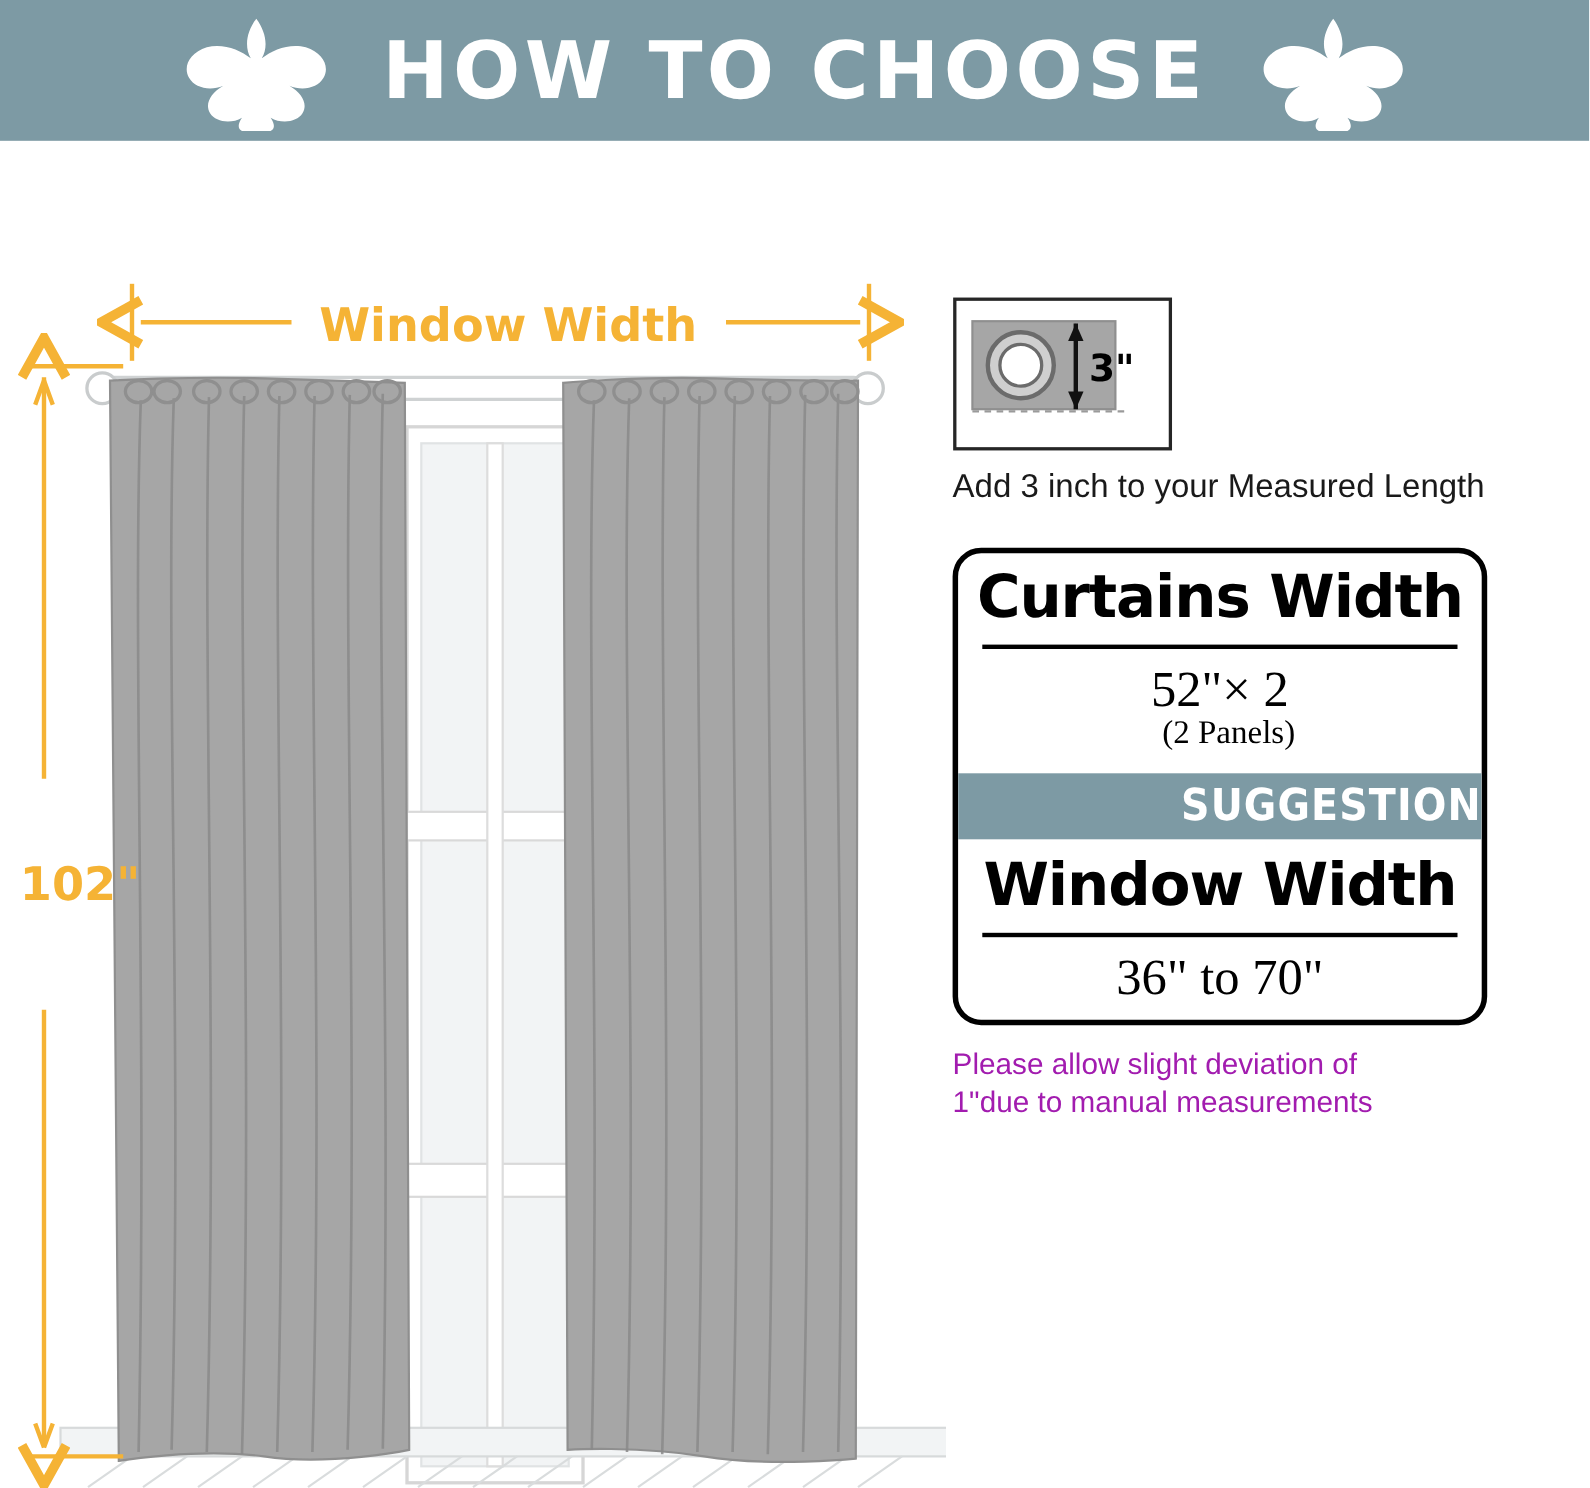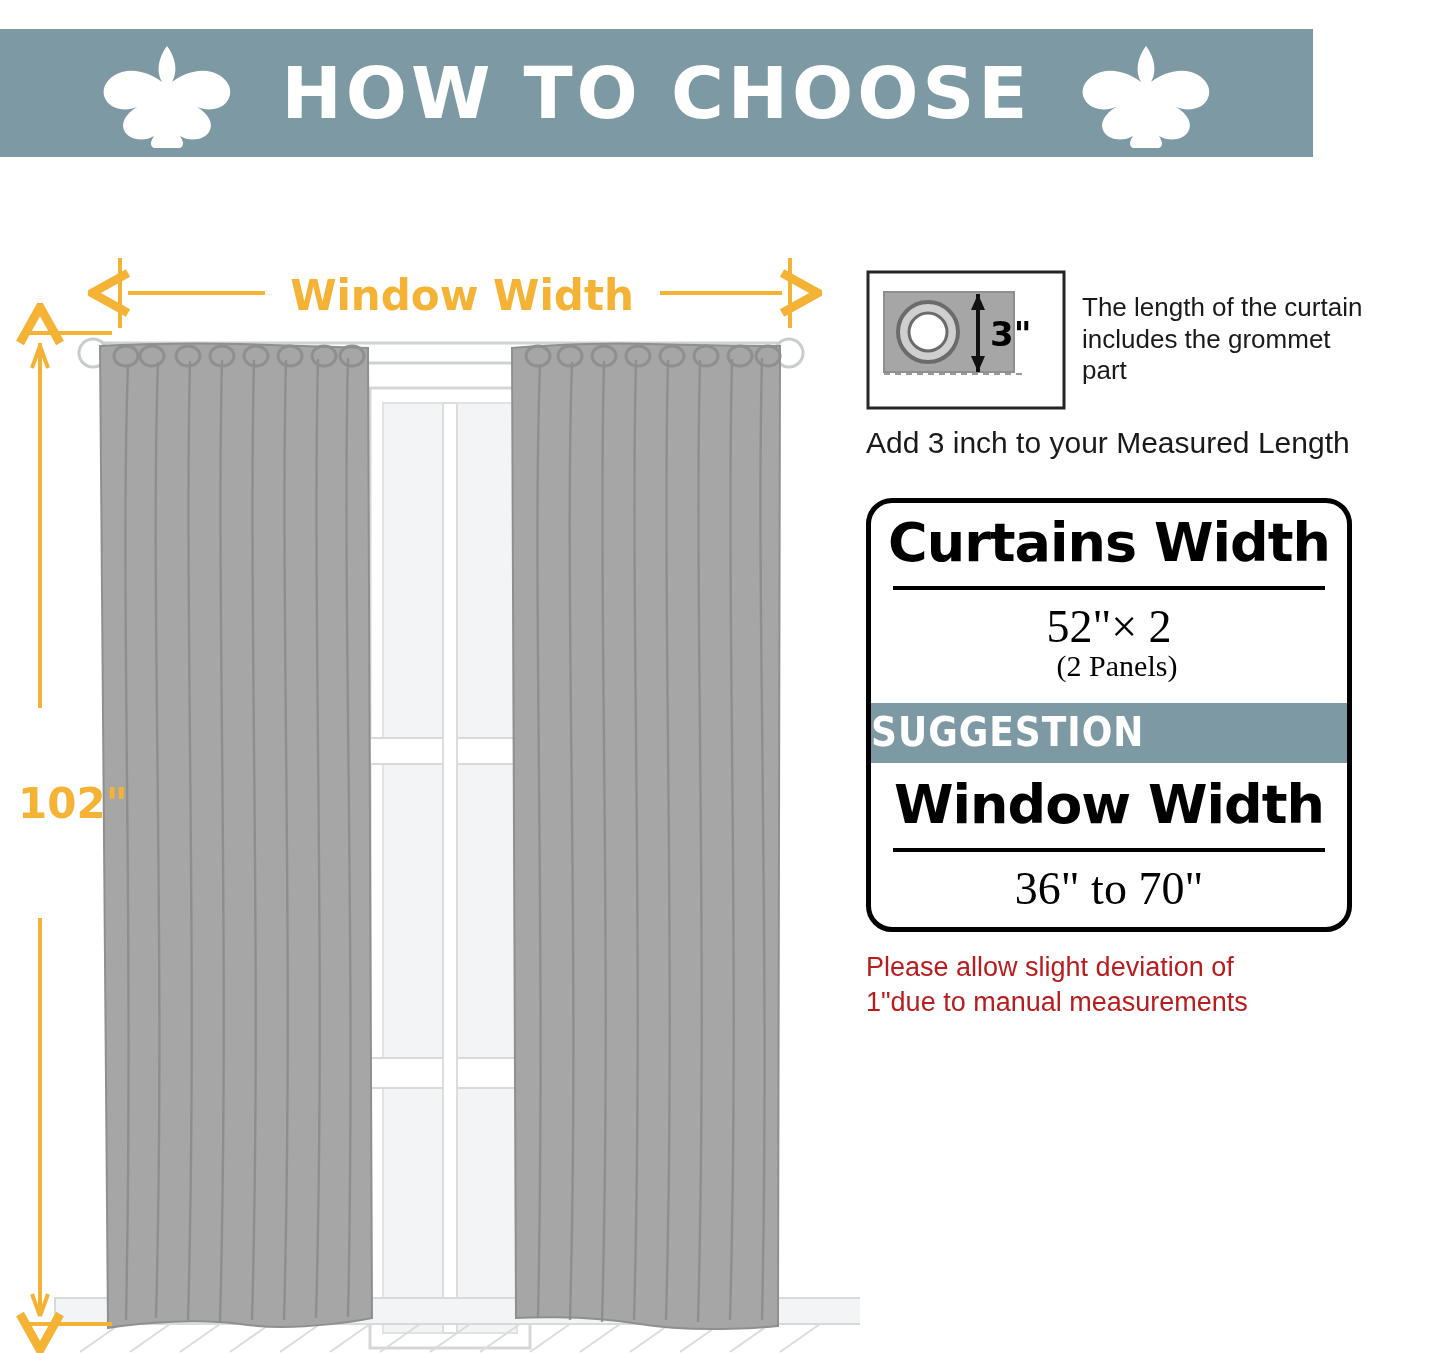--- a/index.html
+++ b/index.html
@@ -16,28 +16,27 @@
     height: 1353px;
     background: #ffffff;
     overflow: hidden;
   }
 
   
   .banner {
     position: absolute;
     left: 0;
     top: 0;
-    width: 1313px;
+    width: 1445px;
     height: 128px;
     background: #7d9aa4;
     display: flex;
     align-items: center;
     justify-content: center;
     gap: 40px;
-    margin-top: 29px;
   }
   .banner-title {
     color: #ffffff;
     font-size: 72px;
     font-weight: bold;
     letter-spacing: 4px;
     font-family: "DejaVu Sans", sans-serif;
     white-space: nowrap;
   }
   .fleur {
@@ -119,37 +118,37 @@
   }
   .card-sub {
     font-size: 30px;
     color: #000000;
     font-family: "Liberation Serif", serif;
     margin-top: -4px;
     margin-left: 16px;
   }
   .suggestion-band {
     background: #7d9aa4;
-    text-align: left;
+    text-align: right;
     padding: 6px 0 8px 0;
     margin-top: 8px;
   }
   .suggestion-band span {
     color: #ffffff;
     font-size: 40px;
     font-weight: bold;
     letter-spacing: 1px;
     font-family: "DejaVu Sans", sans-serif;
     font-stretch: condensed;
   }
   .card-note {
     margin-top: 18px;
     font-size: 27px;
     line-height: 1.3;
-    color: #b91c1c;
+    color: #a21caf;
   }
 
   .pad-top-8 { padding-top: 8px; }
 </style>
 </head>
 <body>
 
 <div id="page">
 
   <div class="banner">
@@ -289,21 +288,20 @@
         <rect x="2" y="2" width="196" height="136" fill="#ffffff" stroke="#262626" stroke-width="3"></rect>
         <rect x="18" y="22" width="130" height="80" fill="#a6a6a6" stroke="#8f8f8f" stroke-width="2"></rect>
         <circle cx="62" cy="62" r="30" fill="#cfcfcf" stroke="#6b6b6b" stroke-width="4"></circle>
         <circle cx="62" cy="62" r="19" fill="#ffffff" stroke="#6b6b6b" stroke-width="3"></circle>
         <line x1="18" y1="104" x2="160" y2="104" stroke="#9a9a9a" stroke-width="2" stroke-dasharray="6 5"></line>
         <line x1="112" y1="24" x2="112" y2="102" stroke="#111111" stroke-width="4"></line>
         <path d="M112 24 L105 40 L119 40 Z" fill="#111111"></path>
         <path d="M112 102 L105 86 L119 86 Z" fill="#111111"></path>
         <text x="124" y="76" fill="#000000" font-family="DejaVu Sans, sans-serif" font-size="34" font-weight="bold">3"</text>
       </svg>
-      <div class="grommet-note">The length of the curtain includes the grommet part</div>
     </div>
 
     <div class="add-note">Add 3 inch to your Measured Length</div>
 
     <div class="card">
       <div class="card-row pad-top-8">
         <div class="card-title">Curtains Width</div>
       </div>
       <div class="divider"></div>
       <div class="card-row">

